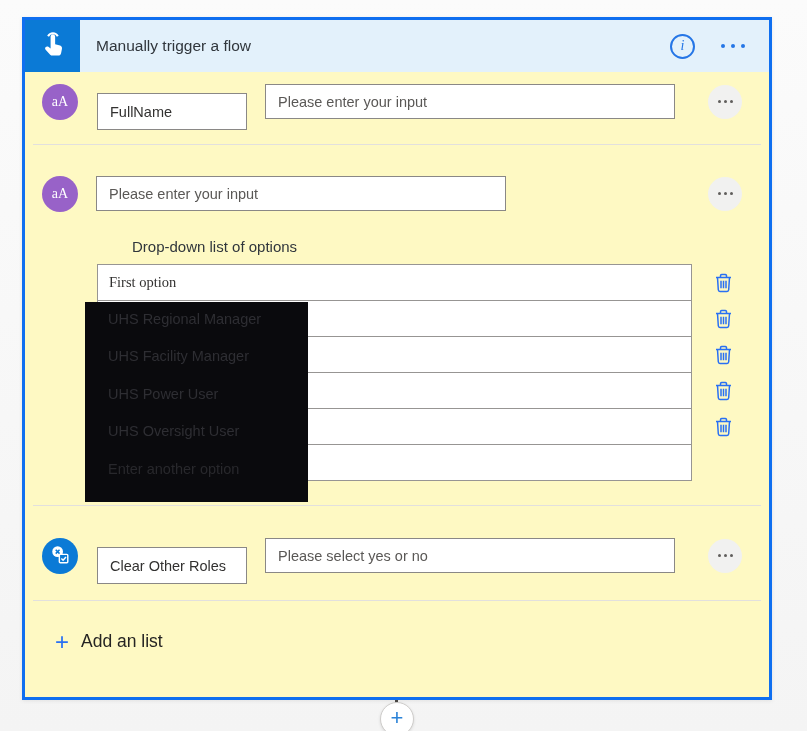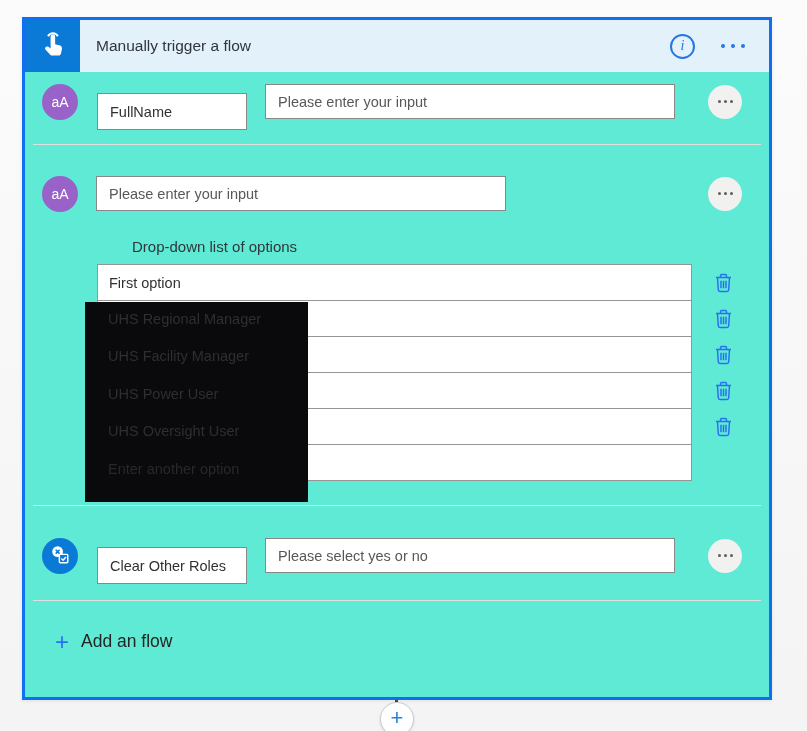--- a/index.html
+++ b/index.html
@@ -6,21 +6,21 @@
   html,body { width:807px; height:731px; overflow:hidden; }
   body {
     font-family:"Liberation Sans", sans-serif;
     background:linear-gradient(180deg,#fbfbfb 0%,#f4f4f4 100%);
     position:relative;
     color:#323130;
   }
   .card {
     position:absolute; left:22px; top:17px;
     width:750px; height:683px;
-    background:#5eead4;
+    background:#fef9c3;
     border:3px solid #0f6ff0;
     box-shadow:0 1px 4px rgba(0,0,0,.08);
   }
   
   .hdr {
     height:52px; background:#e3f1fb;
     display:flex; align-items:center;
   }
   .tile {
     width:55px; height:52px; background:#0b7ad6;
@@ -41,21 +41,21 @@
   .input-row { display:flex; align-items:center; height:37px; margin-left:17px; }
   .row1 { margin-top:11px; }
   .row2 { margin-top:30px; }
   .row3 { margin-top:31px;align-items:center; }
   .t-icon {
     width:36px; height:36px; border-radius:50%;
     display:flex; align-items:center; justify-content:center;
     flex:0 0 auto;
   }
   .t-purple { background:#9862c8; color:#fff; font-size:14px; }
-  .t-purple span { letter-spacing:0; }
+  .t-purple span { letter-spacing:0;font-family:Liberation Serif, serif; }
   .t-blue { background:#0b7ad6; }
   .name-input {
     margin-left:19px; width:150px; height:37px;
     border:1px solid #8a8886; background:#fff;
     font-family:inherit; font-size:14.5px; color:#323130;
     padding:0 12px; outline:none;margin-top:20px;
   }
   .value-input {
     margin-left:18px; width:410px; height:35px;
     border:1px solid #8a8886; background:#fff;
@@ -77,21 +77,21 @@
   
   .dd-label { margin:26px 0 0 107px; font-size:15px; color:#30363c; }
   .dd-list { margin:9px 0 0 72px; width:595px; }
   .dd-row {
     position:relative; height:37px; border:1px solid #979593;
     background:#fff;
   }
   .dd-row + .dd-row { margin-top:-1px; }
   .dd-row input {
     width:100%; height:100%; border:none; outline:none; background:transparent;
-    font-family:Liberation Sans, sans-serif; font-size:14.5px; color:#323130; padding:0 11px;
+    font-family:Liberation Serif, serif; font-size:14.5px; color:#323130; padding:0 11px;
   }
   .dd-row input::placeholder { color:#8a8886; opacity:1; }
   .trash-btn {
     position:absolute; right:-44px; top:50%; transform:translateY(-50%);
     background:none; border:none; cursor:pointer; padding:2px;
     line-height:0;
   }
   
   .redaction {
     position:absolute; left:85px; top:302px; width:223px; height:200px;
@@ -261,21 +261,21 @@
         <i></i>
         <i></i>
         <i></i>
       </button>
   </div>
 
   <div class="divider div3"></div>
 
   <button class="add-input">
     <span class="add-plus">+</span>
-    <span class="add-label">Add an flow</span>
+    <span class="add-label">Add an list</span>
   </button>
 
 </div>
 
 <div class="redaction">
   <div class="ghost-rows">
     <div class="ghost-row">UHS Regional Manager</div>
     <div class="ghost-row">UHS Facility Manager</div>
     <div class="ghost-row">UHS Power User</div>
     <div class="ghost-row">UHS Oversight User</div>

